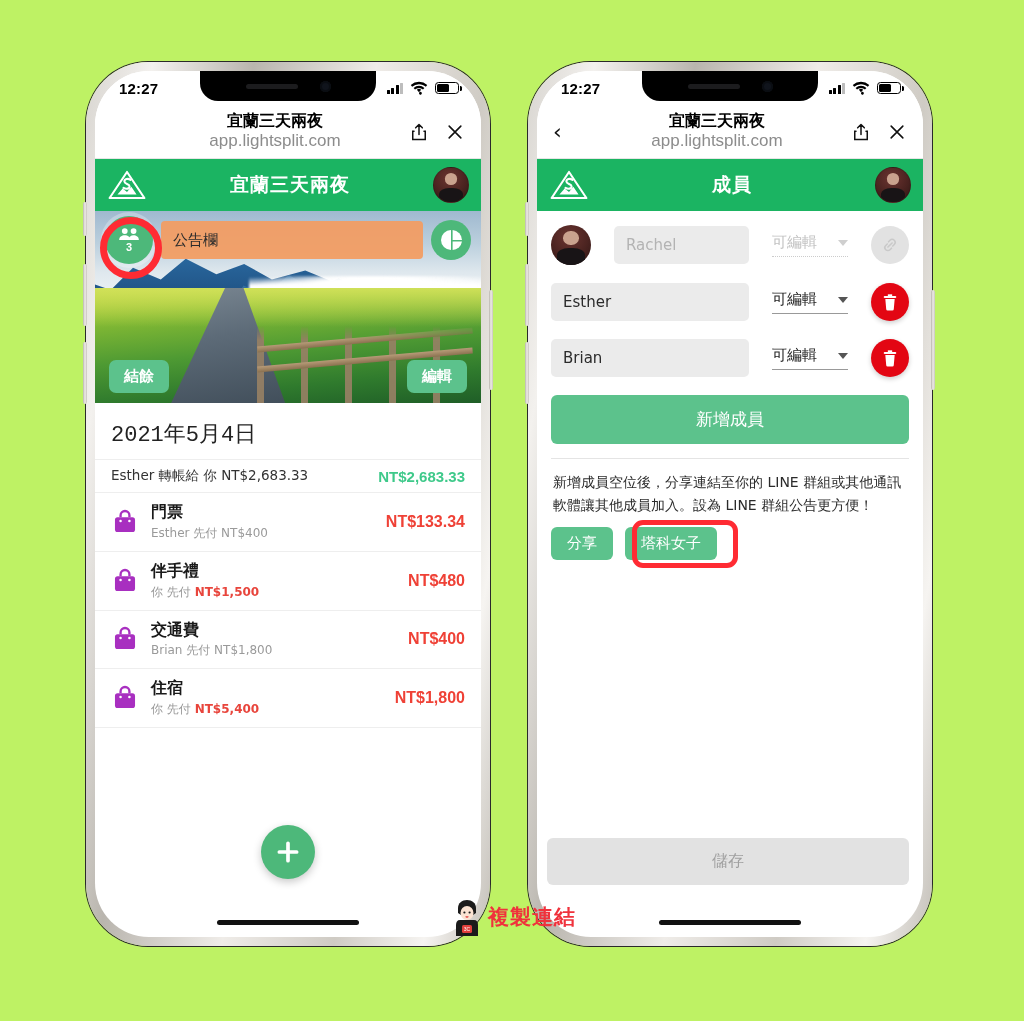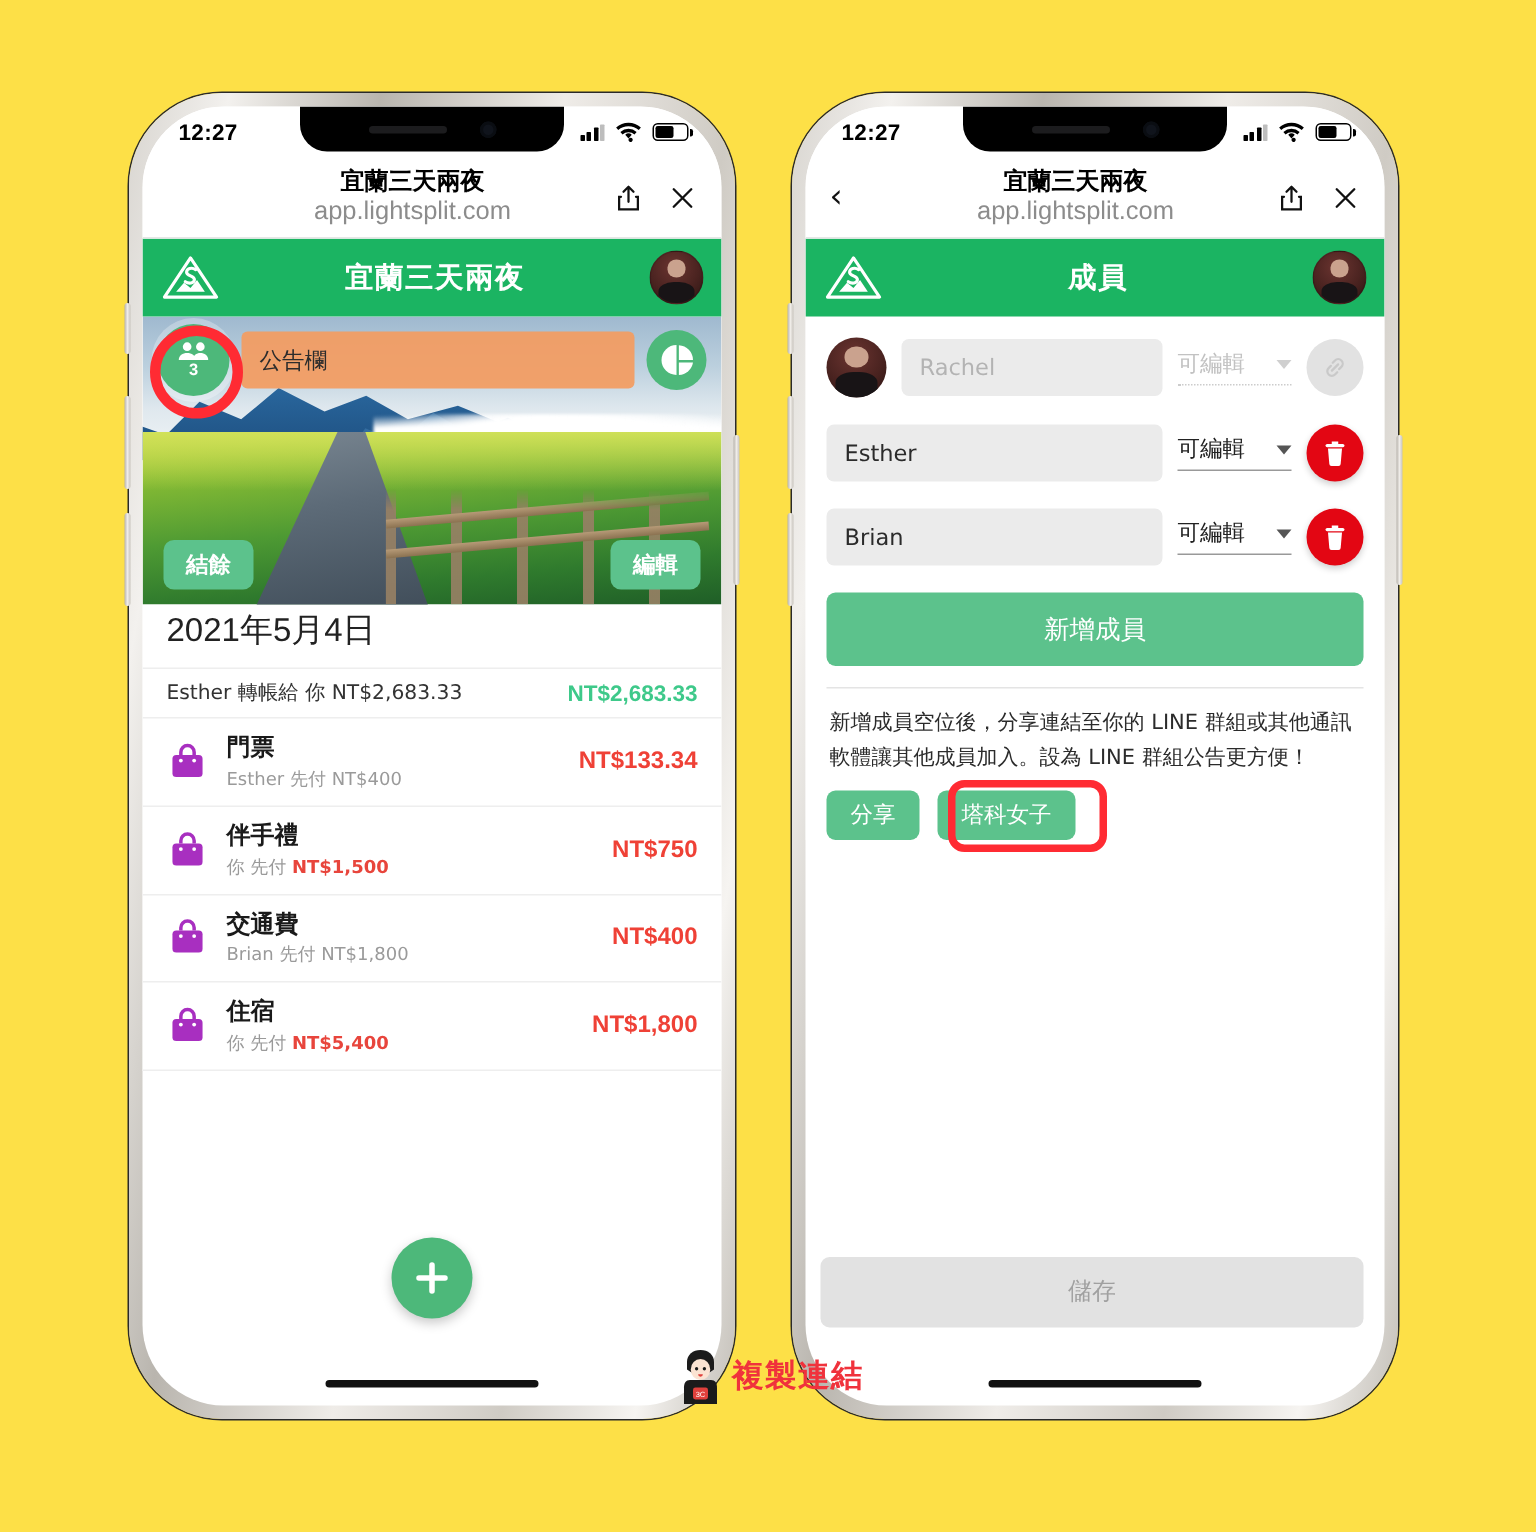--- a/index.html
+++ b/index.html
@@ -2,21 +2,21 @@
 <html><head>
 <meta charset="utf-8">
 <style>
   * { box-sizing: border-box; margin: 0; padding: 0; }
   html, body {
     width: 1024px; height: 1021px;
     background: #000;
     font-family: "Liberation Sans", "DejaVu Sans", sans-serif;
     overflow: hidden;
   }
-  #stage { position: relative; width: 1024px; height: 1021px; background: #fde047; }
+  #stage { position: relative; width: 1024px; height: 1021px; background: #bef264; }
 
   
   .phone {
     position: absolute;
     width: 404px; height: 884px;
     border-radius: 62px;
     background: linear-gradient(100deg,#d8d5d0 0%,#f3f1ee 12%,#b9b5ae 30%,#efece8 52%,#cfcbc4 72%,#f6f4f1 88%,#c3bfb8 100%);
     padding: 9px;
     box-shadow: 0 0 0 1px #2a2a2a;
   }
@@ -160,22 +160,22 @@
     display: flex; justify-content: space-between; padding: 0 14px; }
   .pill { background: #5cc28c; color: #fff; border: none; border-radius: 7px;
     padding: 7px 15px; font-size: 15px; font-weight: 700;
     font-family: "DejaVu Sans","Liberation Sans",sans-serif; cursor: pointer; }
 
   .red-ring { position: absolute; border: 7px solid #ff2b33; border-radius: 50%;
     left: 5px; top: 6px; width: 62px; height: 62px; z-index: 9; pointer-events:none; }
 
   
   .list { background: #fff; }
-  .date-head { font-size: 22px; color: #222; padding: 2px 16px 10px;
-    font-family: Liberation Sans, sans-serif; }
+  .date-head { font-size: 22px; color: #222; padding: 16px 16px 10px;
+    font-family: Liberation Mono, monospace; }
   .row { display: flex; align-items: center; padding: 9px 16px;
     border-top: 1px solid #eee; gap: 12px; }
   .row.transfer { padding: 7px 16px; }
   .tx-left { font-size: 13.5px; color: #333; flex: 1;
     font-family: "DejaVu Sans","Liberation Sans",sans-serif; }
   .tx-right { font-size: 15px; color: #3ec98a; font-weight: 600; }
   .bagicon { width: 28px; height: 28px; flex: 0 0 28px; }
   .row-mid { flex: 1; min-width: 0; }
   .row-title { font-size: 16px; font-weight: 700; color: #1a1a1a; line-height: 1.3;
     font-family: "DejaVu Sans","Liberation Sans",sans-serif; }
@@ -187,21 +187,21 @@
 
   .fab { position: absolute; left: 50%; transform: translateX(-50%); bottom: 58px;
     width: 54px; height: 54px; border-radius: 50%; background: #4db87a;
     display: flex; align-items: center; justify-content: center;
     box-shadow: 0 3px 8px rgba(0,0,0,.22); cursor: pointer; }
   .home-ind { position: absolute; left: 50%; transform: translateX(-50%); bottom: 12px;
     width: 142px; height: 5px; border-radius: 3px; background: #111; }
 
   
   .members { padding: 14px 14px 0; background: #fff; }
-  .mrow { display: flex; align-items: center; gap: 10px; margin-bottom: 18px; }
+  .mrow { display: flex; align-items: center; gap: 23px; margin-bottom: 18px; }
   .mrow .avatar-sm { width: 40px; height: 40px; flex: 0 0 40px; border-radius: 50%;
     overflow: hidden; position: relative;
     background: radial-gradient(circle at 45% 30%, #6b3430 0%, #4a2320 55%, #2a1412 100%); }
   .avatar-sm::before { content:""; position:absolute; left:31%; top:16%; width:38%; height:34%;
     border-radius:50%; background:#caa28e; }
   .avatar-sm::after { content:""; position:absolute; left:14%; bottom:0; width:72%; height:42%;
     border-radius:42% 42% 0 0; background:#181416; }
   .mname { flex: 1; min-width: 0; height: 38px; background: #ebebeb; border: none;
     border-radius: 5px; padding: 0 12px; font-size: 15px; color: #2b2b2b;
     font-family: "DejaVu Sans","Liberation Sans",sans-serif; }
@@ -370,21 +370,21 @@
     <svg class="bagicon" viewBox="0 0 24 24">
   <path d="M8.2 8V6.4a3.8 3.8 0 017.6 0V8" fill="none" stroke="#a82fc0" stroke-width="2"></path>
   <rect x="3.4" y="8" width="17.2" height="12.6" rx="2.2" fill="#a82fc0"></rect>
   <circle cx="8.2" cy="11.2" r="1.1" fill="#fff"></circle>
                 <circle cx="15.8" cy="11.2" r="1.1" fill="#fff"></circle>
 </svg>
     <div class="row-mid">
       <div class="row-title">伴手禮</div>
       <div class="row-sub">你 先付 <span class="red">NT$1,500</span></div>
     </div>
-    <div class="row-amt">NT$750</div>
+    <div class="row-amt">NT$480</div>
   </div>
   <div class="row">
     <svg class="bagicon" viewBox="0 0 24 24">
   <path d="M8.2 8V6.4a3.8 3.8 0 017.6 0V8" fill="none" stroke="#a82fc0" stroke-width="2"></path>
   <rect x="3.4" y="8" width="17.2" height="12.6" rx="2.2" fill="#a82fc0"></rect>
   <circle cx="8.2" cy="11.2" r="1.1" fill="#fff"></circle>
                 <circle cx="15.8" cy="11.2" r="1.1" fill="#fff"></circle>
 </svg>
     <div class="row-mid">
       <div class="row-title">交通費</div>

